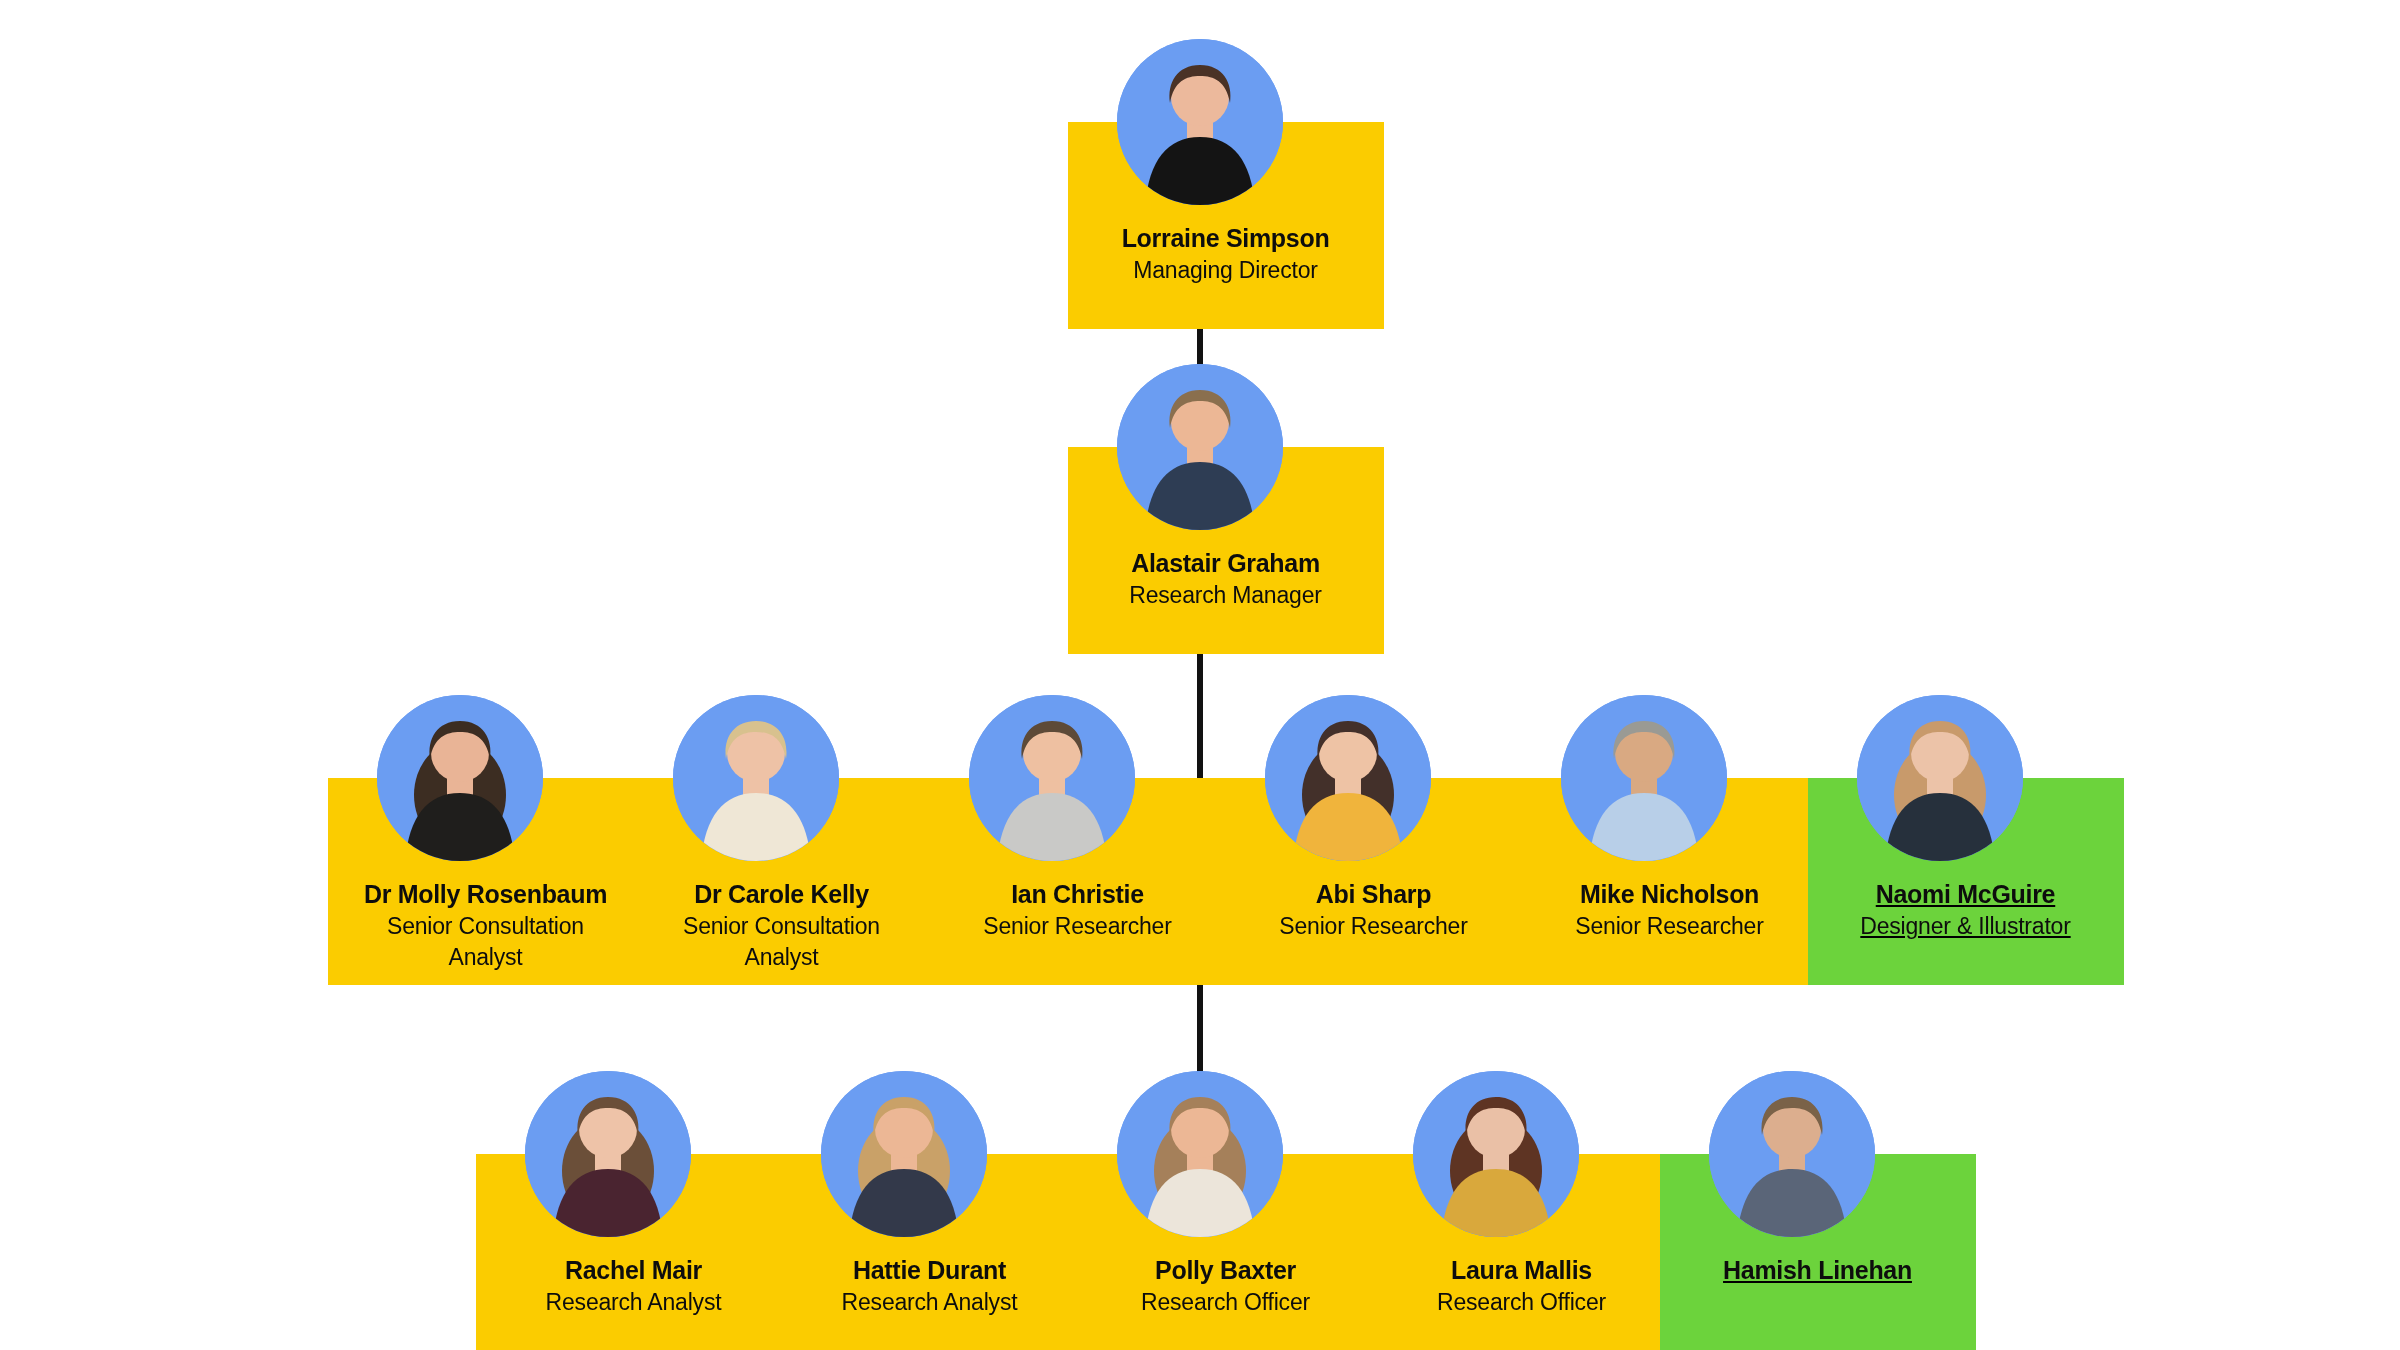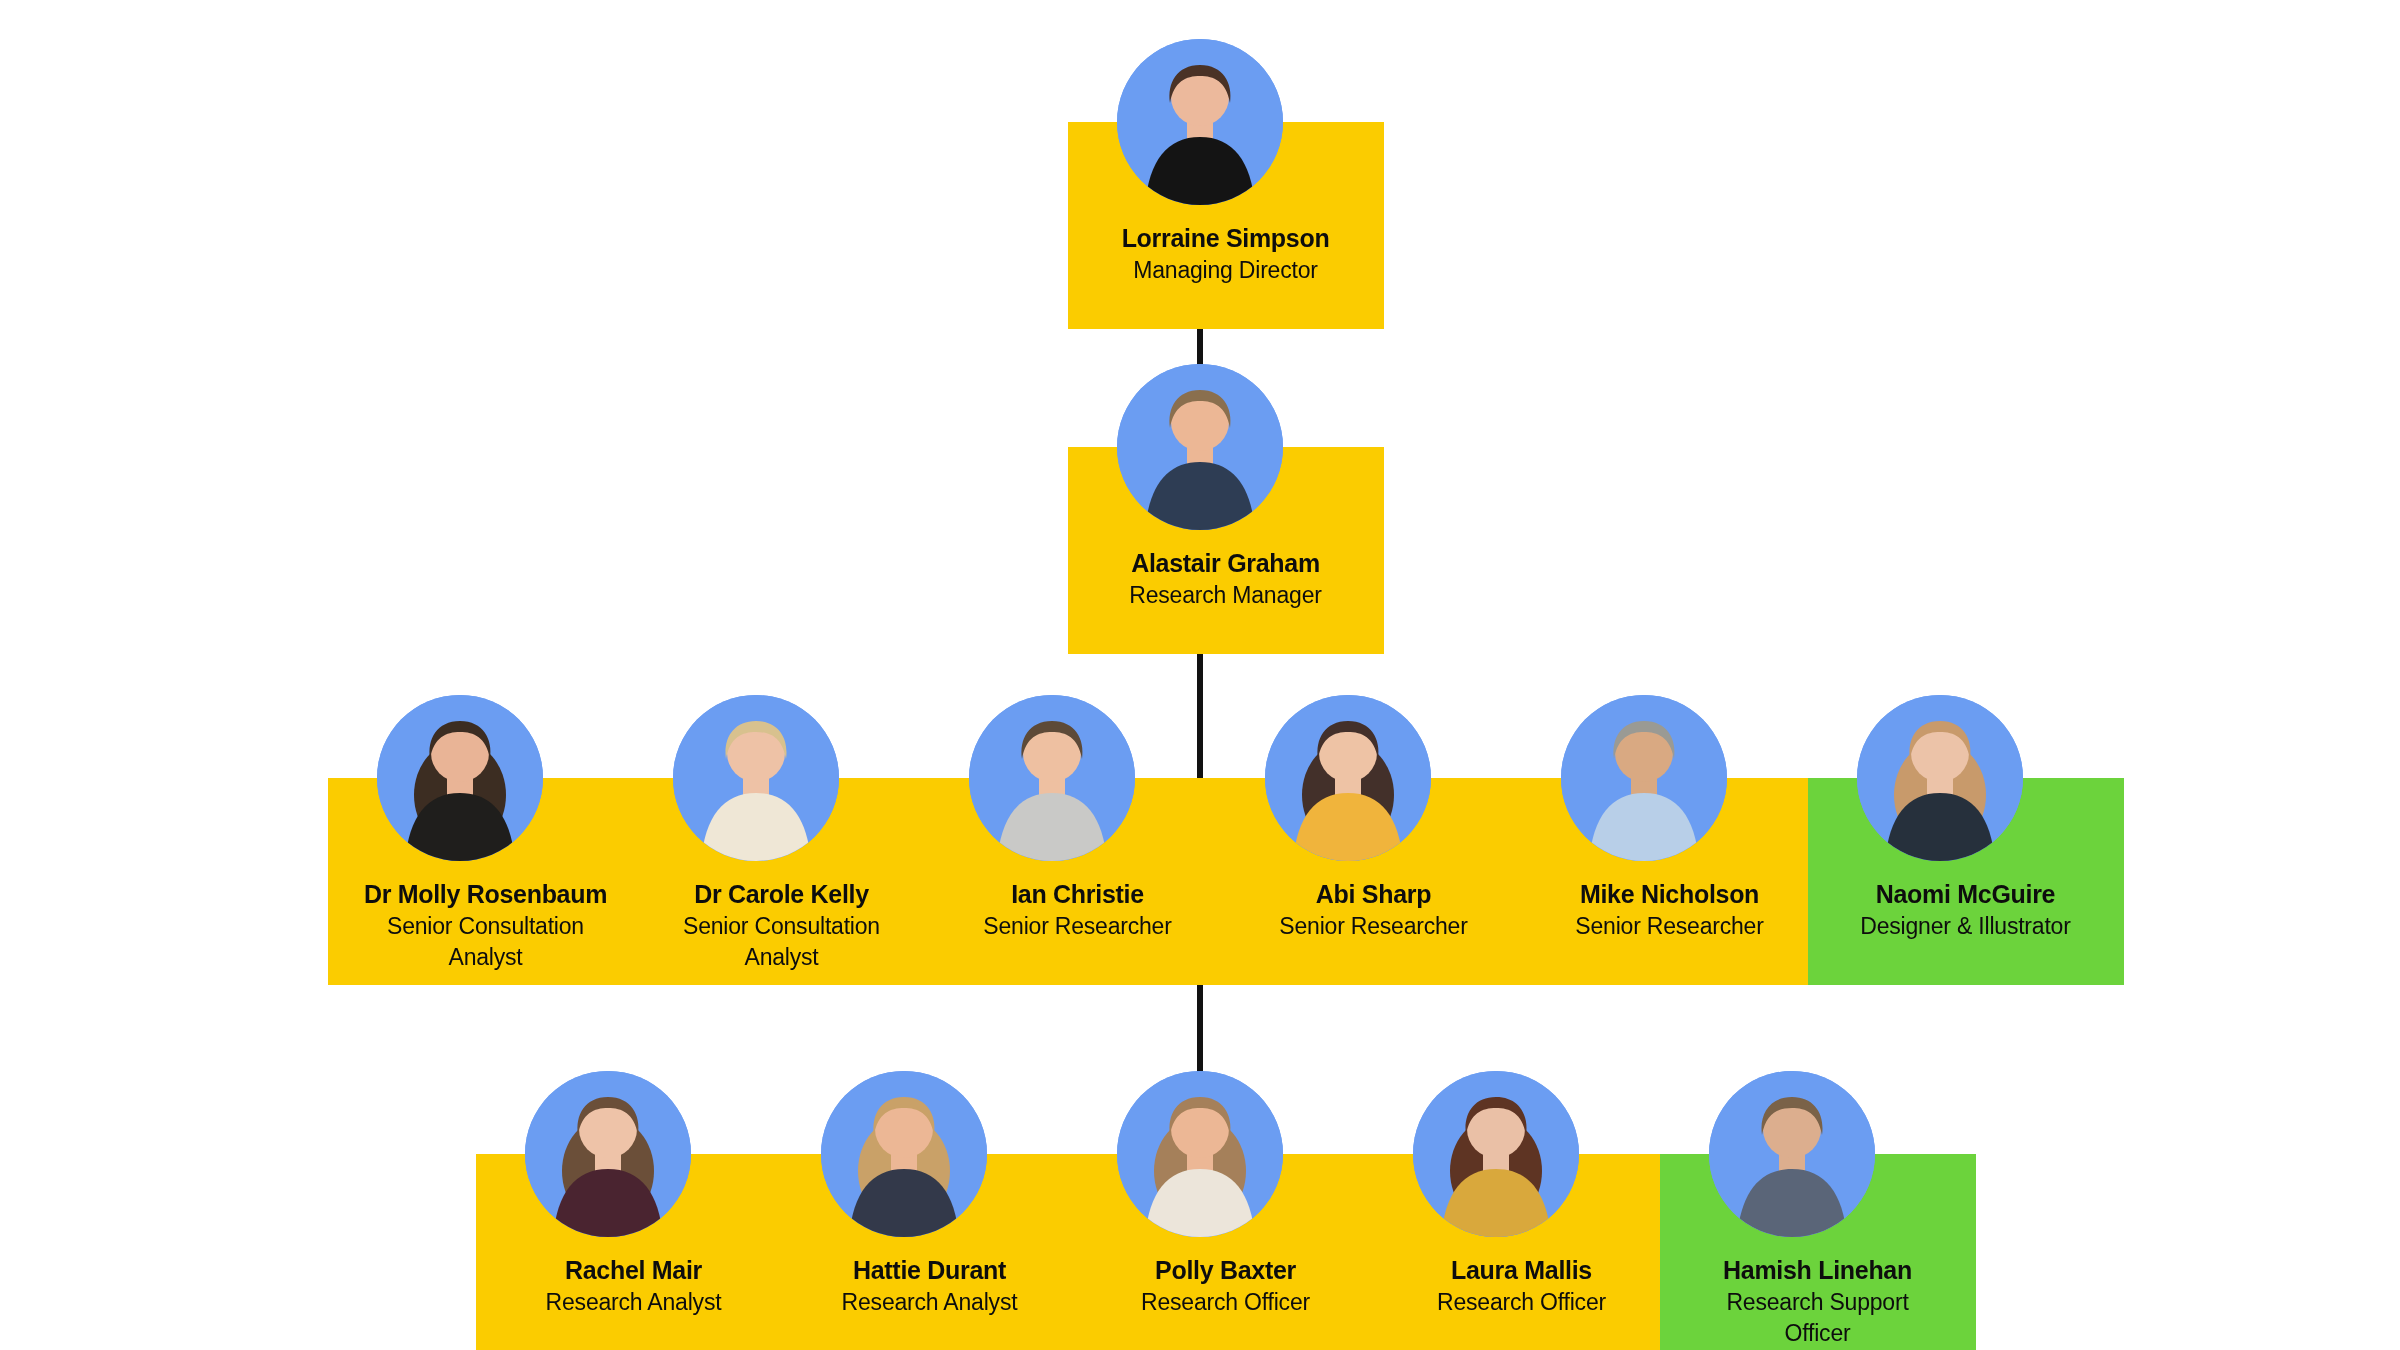--- a/index.html
+++ b/index.html
@@ -30,21 +30,21 @@
     position:absolute;left:50%;top:0;transform:translateX(-50%);
     width:166px;height:166px;border-radius:50%;overflow:hidden;
     background:var(--photo);z-index:2;
   }
   .avatar svg{display:block;width:166px;height:166px;}
   .card{
     position:absolute;top:83px;left:0;width:316px;height:207px;
     box-sizing:border-box;padding-top:99px;text-align:center;z-index:1;
   }
   .card--yellow{background:var(--yellow);}
-  .card--green{background:var(--green);}
+  .card--green{background:var(--green);text-decoration:underline;}
   .person-name{
     font-weight:bold;font-size:25px;line-height:34px;color:var(--text);
     white-space:nowrap;letter-spacing:-0.3px;
   }
   .role-line{
     font-size:23px;line-height:31px;color:var(--text);
     white-space:nowrap;letter-spacing:-0.2px;
   }
 </style>
 </head>
@@ -297,21 +297,17 @@
           <rect x="0" y="0" width="166" height="166" fill="#6B9DF2"></rect>
           <ellipse cx="83" cy="100" rx="46" ry="54" fill="#7a6248" style="display: none;"></ellipse>
           <rect x="70" y="74" width="26" height="34" fill="#dcae8e"></rect>
           <path d="M83 98 C 50 98 32 122 28 166 L138 166 C134 122 116 98 83 98 Z" fill="#5a6578"></path>
           <circle cx="83" cy="58" r="29" fill="#dcae8e"></circle>
           <path d="M83 26 C 60 26 50 44 53 64 C 57 42 69 37 83 37 C 97 37 109 42 113 64 C 116 44 106 26 83 26 Z" fill="#7a6248"></path>
         </svg>
       </div>
       <div class="card card--green">
         <div class="person-name">Hamish Linehan</div>
-        <div class="person-roles">
-            <div class="role-line">Research Support</div>
-            <div class="role-line">Officer</div>
-          </div>
       </div>
     </div>
   </div>
 
 </div>
 
 </body></html>

